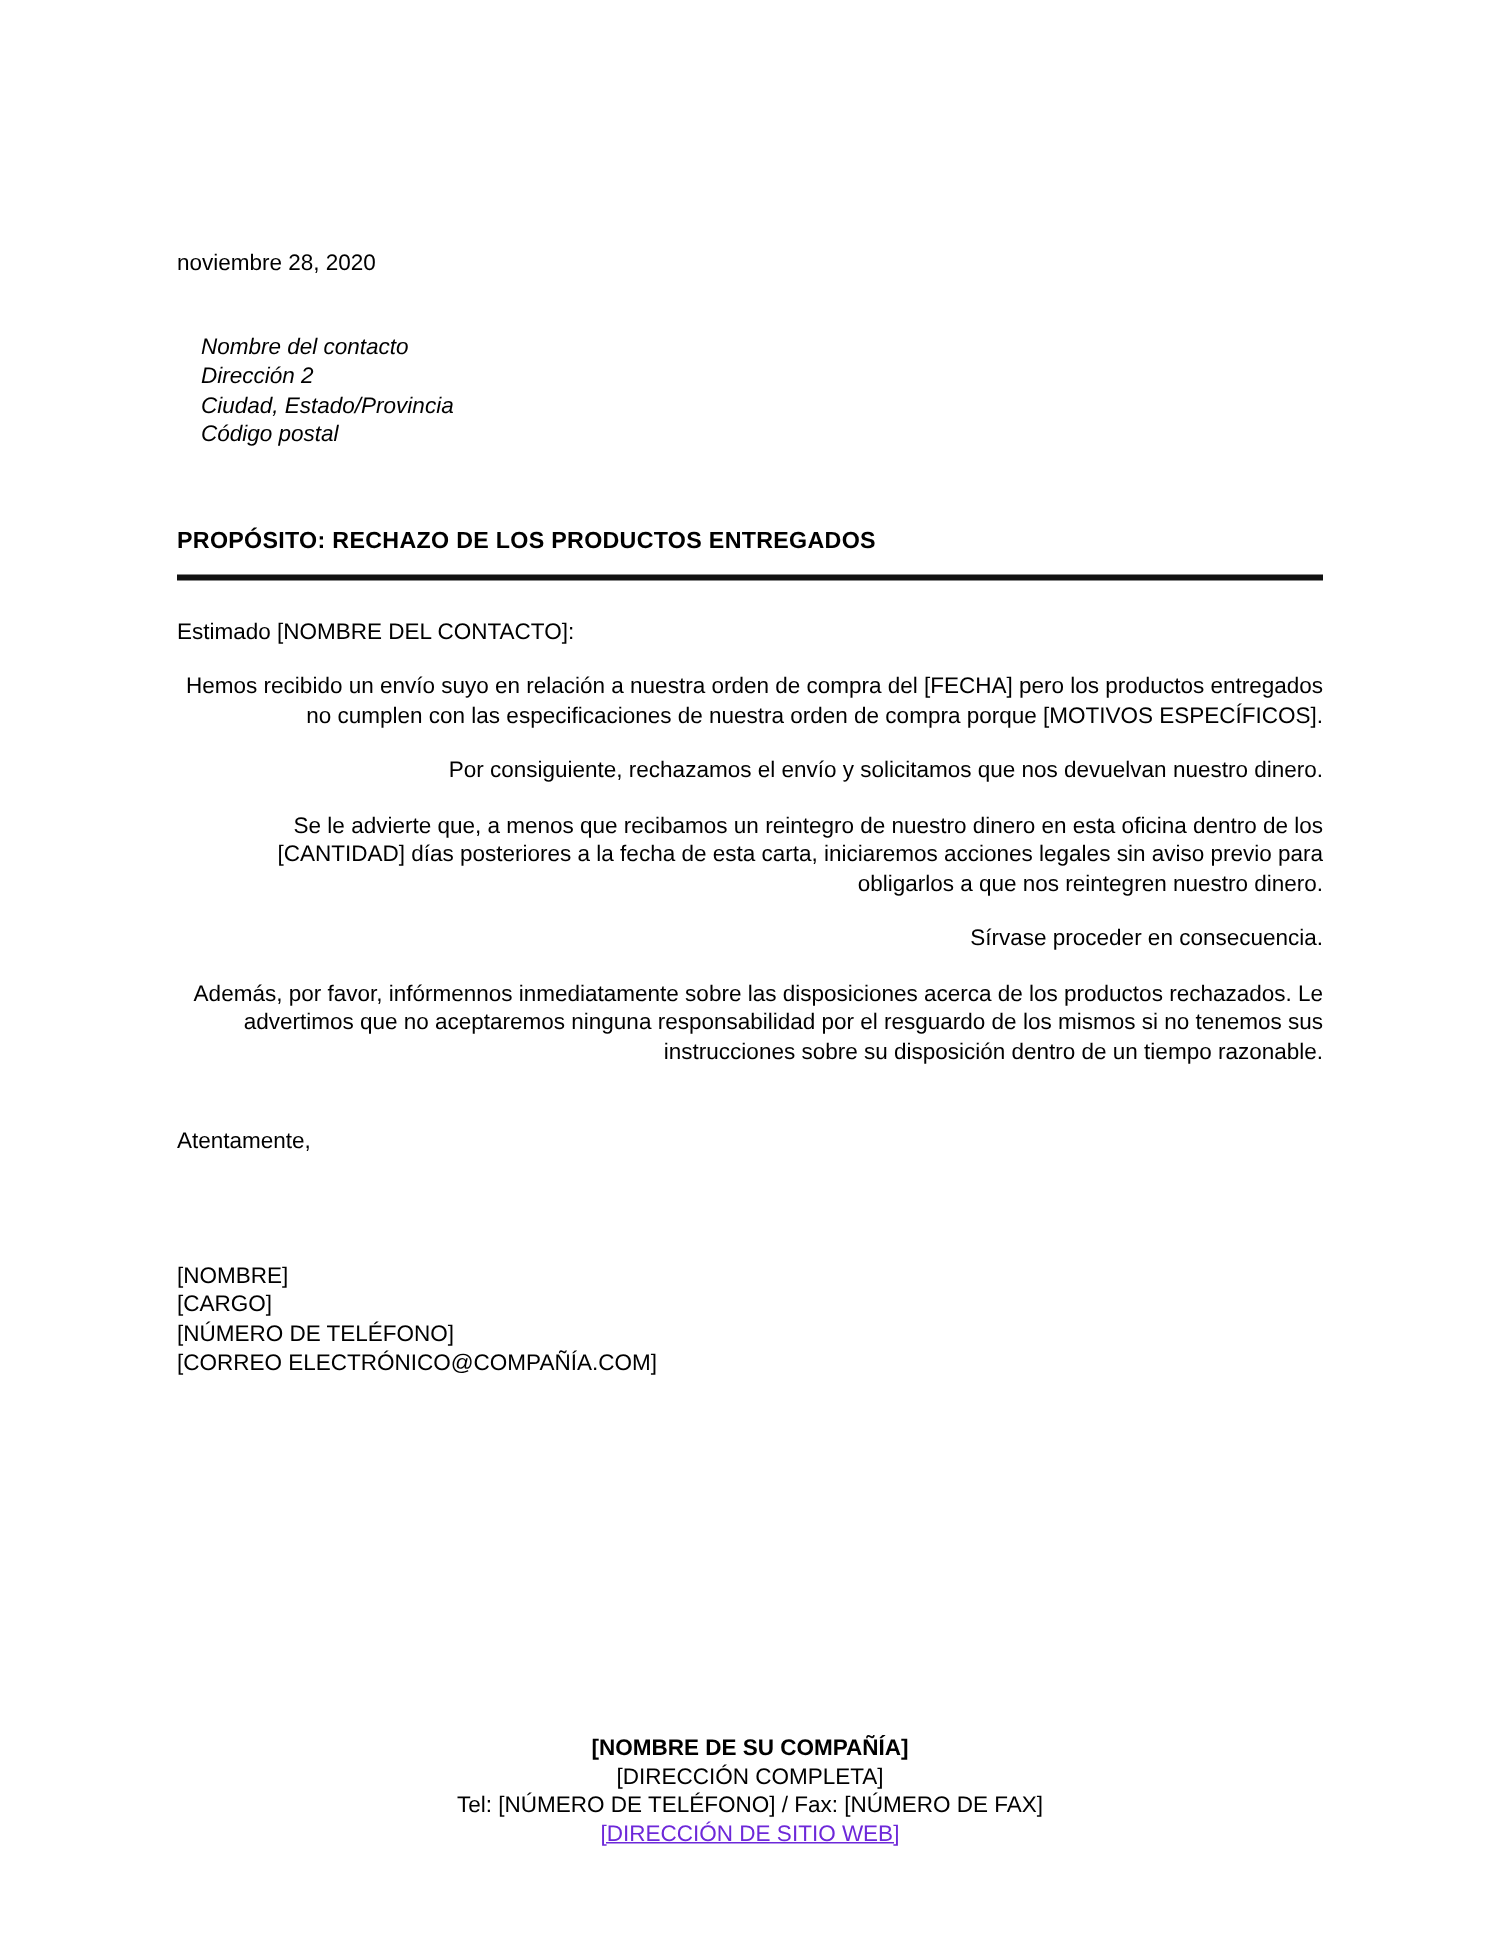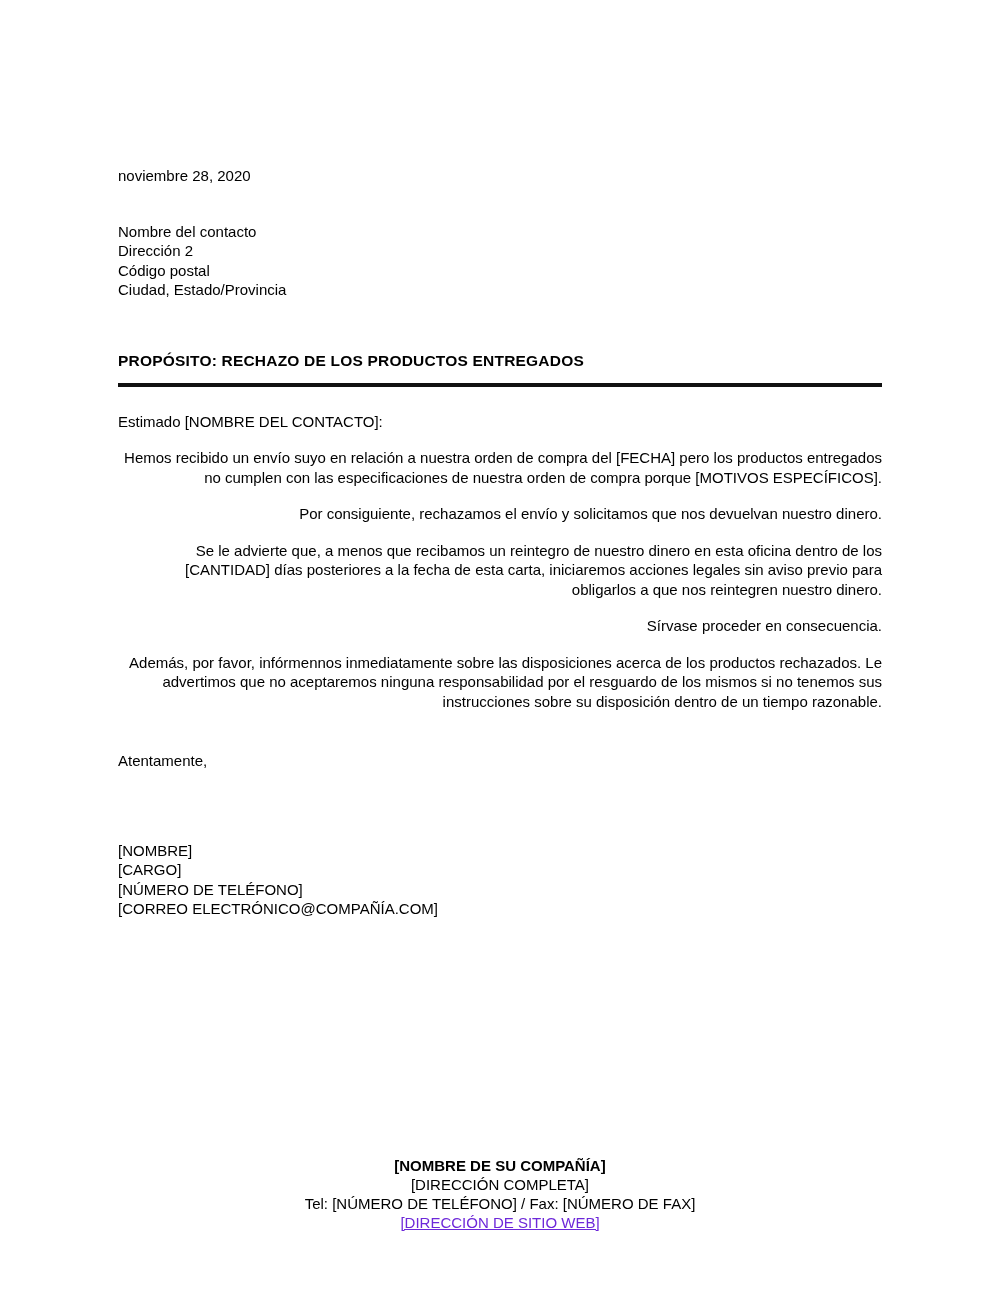--- a/index.html
+++ b/index.html
@@ -24,21 +24,22 @@
 
   .content {
     padding: 166px 118px 0 118px;
   }
 
   .date-line {
     margin: 0;
   }
 
   .recipient-block {
-    margin: 36px 0 0 0;
+    margin: 36px 0 0 16px;
+    font-style: italic;
   }
 
   .subject-heading {
     margin: 51px 0 12px 0;
     font-size: 15.5px;
     line-height: 20px;
     font-weight: bold;
     letter-spacing: 0.2px;
   }
 
@@ -89,22 +90,22 @@
 <body>
 
 <div class="page">
   <div class="content">
 
     <p class="date-line">noviembre 28, 2020</p>
 
     <div class="recipient-block">
       <div>Nombre del contacto</div>
       <div>Dirección 2</div>
+      <div>Ciudad, Estado/Provincia</div>
       <div>Código postal</div>
-      <div>Ciudad, Estado/Provincia</div>
     </div>
 
     <h1 class="subject-heading">PROPÓSITO: RECHAZO DE LOS PRODUCTOS ENTREGADOS</h1>
 
     <div class="subject-divider"></div>
 
     <p class="salutation">Estimado [NOMBRE DEL CONTACTO]:</p>
 
     <p class="body-paragraph">Hemos recibido un envío suyo en relación a nuestra orden de compra del [FECHA] pero los productos entregados no cumplen con las especificaciones de nuestra orden de compra porque [MOTIVOS ESPECÍFICOS].</p>
     <p class="body-paragraph">Por consiguiente, rechazamos el envío y solicitamos que nos devuelvan nuestro dinero.</p>

